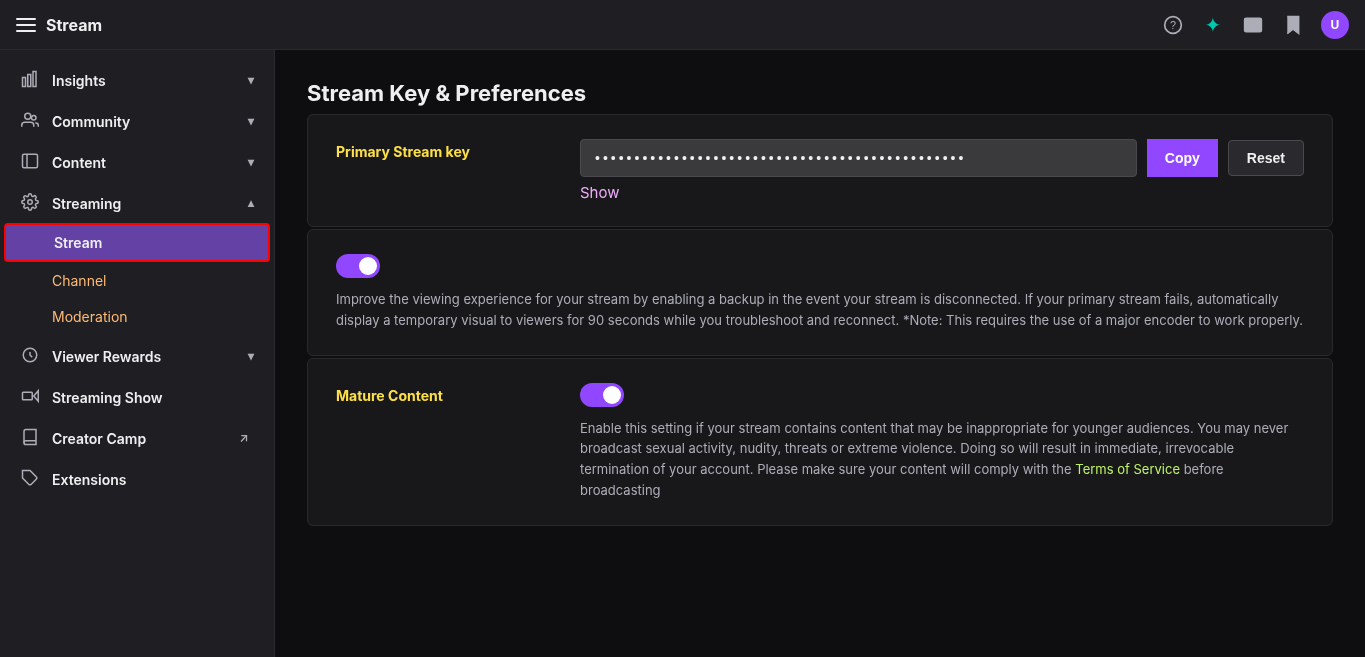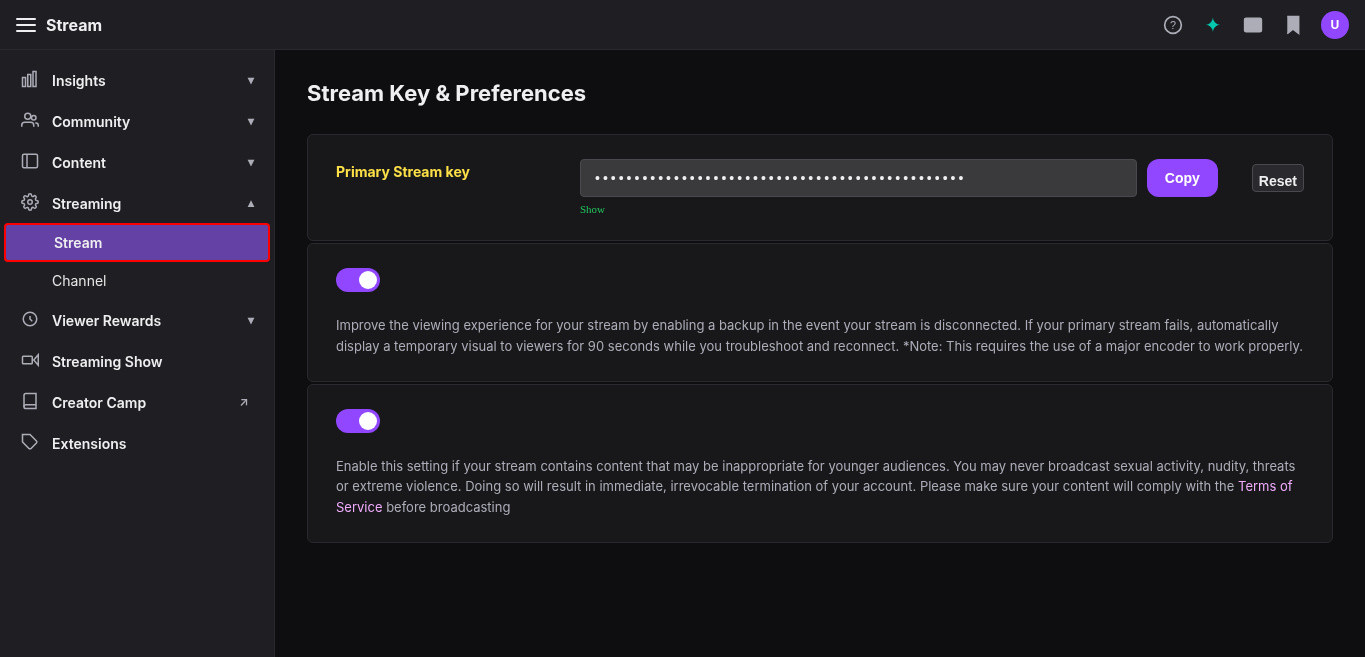--- a/index.html
+++ b/index.html
@@ -71,38 +71,38 @@
     }
     .sidebar-icon {
       width: 20px; height: 20px; display: flex; align-items: center; justify-content: center;
       flex-shrink: 0;
     }
     .chevron { font-size: 12px; color: #adadb8; }
 
     
     .sidebar-subitem {
       padding: 9px 16px 9px 48px;
-      cursor: pointer; color: #e5e5e5; font-size: 14px;
+      cursor: pointer; color: #fdba74; font-size: 14px;
       border-radius: 4px; margin: 1px 4px;
     }
     .sidebar-subitem.active {
       background: #6441a5;
       color: #efeff1; font-weight: 600;
       border: 2px solid #f00; 
       border-radius: 4px;
     }
 
     
     .main {
       flex: 1; overflow-y: auto; padding: 30px 32px;
       background: #0e0e10;
     }
     .page-title {
       font-size: 22px; font-weight: 700; color: #efeff1;
-      margin-bottom: 28px;
+      margin-bottom: 8px;
     }
 
     
     .settings-card {
       background: #18181b;
       border: 1px solid #2a2a2e;
       border-radius: 6px;
       margin-bottom: 2px;
       padding: 24px 28px;
     }
@@ -120,51 +120,51 @@
       display: flex; align-items: center; gap: 10px;
     }
     .stream-key-input {
       flex: 1; background: #3a3a3d; border: 1px solid #4a4a4e;
       color: #efeff1; padding: 8px 14px; border-radius: 4px;
       font-size: 14px; outline: none; height: 38px;
       letter-spacing: 3px;
     }
     .btn-copy {
       background: #9147ff; color: #fff; border: none;
-      padding: 8px 18px; border-radius: 12px; cursor: pointer;
+      padding: 8px 18px; border-radius: 0; cursor: pointer;
       font-size: 14px; font-weight: 600; height: 38px;
     }
     .btn-reset {
       background: #2a2a2e; color: #efeff1; border: 1px solid #4a4a4e;
-      padding: 8px 6px; border-radius: 4px; cursor: pointer;
-      font-size: 14px; font-weight: 600; height: 28px; margin-left: 24px;
+      padding: 8px 18px; border-radius: 4px; cursor: pointer;
+      font-size: 14px; font-weight: 600; height: 36px;
     }
     .show-link {
-      color: #22c55e; font-size: 11px; margin-top: 6px;
-      cursor: pointer; display: inline-block; font-family: Liberation Serif, serif;
+      color: #f0abfc; font-size: 15px; margin-top: 6px;
+      cursor: pointer; display: inline-block;
     }
 
     
     .toggle-switch {
       width: 44px; height: 24px; border-radius: 12px;
       background: #9147ff; position: relative; cursor: pointer;
       display: inline-flex; align-items: center; flex-shrink: 0;
     }
     .toggle-knob {
       width: 18px; height: 18px; border-radius: 50%;
       background: #fff; position: absolute; left: 3px;
       transition: left 0.2s;
     }
     .toggle-switch.on .toggle-knob { left: 23px; }
 
     .setting-description {
       color: #adadb8; font-size: 13px; line-height: 1.6;
-      margin-top: 20px;
-    }
-    .terms-link { color: #f0abfc; }
+      margin-top: 8px;
+    }
+    .terms-link { color: #bef264; }
 
     
     ::-webkit-scrollbar { width: 6px; }
     ::-webkit-scrollbar-track { background: #18181b; }
     ::-webkit-scrollbar-thumb { background: #3a3a3d; border-radius: 3px; }
   </style>
 </head>
 <body>
 
 <nav class="topnav">
@@ -256,20 +256,23 @@
         <span>Streaming</span>
       </div>
       <span class="chevron">▴</span>
     </div>
 
     <div class="sidebar-subitem active">
       <span>Stream</span>
     </div>
     <div class="sidebar-subitem">
       <span>Channel</span>
+    </div>
+    <div class="sidebar-subitem">
+      <span>Moderation</span>
     </div>
 
     <div class="sidebar-item">
       <div class="sidebar-item-left">
         <span class="sidebar-icon">
           <svg width="18" height="18" viewBox="0 0 24 24" fill="none" stroke="#adadb8" stroke-width="2">
               <circle cx="12" cy="12" r="9"></circle>
               <path d="M12 8v4l3 3"></path>
             </svg>
         </span>
@@ -340,20 +343,21 @@
           <div class="toggle-switch on">
             <div class="toggle-knob"></div>
           </div>
           <p class="setting-description">Improve the viewing experience for your stream by enabling a backup in the event your stream is disconnected. If your primary stream fails, automatically display a temporary visual to viewers for 90 seconds while you troubleshoot and reconnect. *Note: This requires the use of a major encoder to work properly.</p>
         </div>
       </div>
     </div>
 
     <div class="settings-card">
       <div class="settings-row">
+        <div class="settings-label">Mature Content</div>
         <div class="settings-control">
           <div class="toggle-switch on">
             <div class="toggle-knob"></div>
           </div>
           <p class="setting-description">
             <span>Enable this setting if your stream contains content that may be inappropriate for younger audiences. You may never broadcast sexual activity, nudity, threats or extreme violence. Doing so will result in immediate, irrevocable termination of your account. Please make sure your content will comply with the </span><span class="terms-link">Terms of Service</span><span> before broadcasting</span>
           </p>
         </div>
       </div>
     </div>

